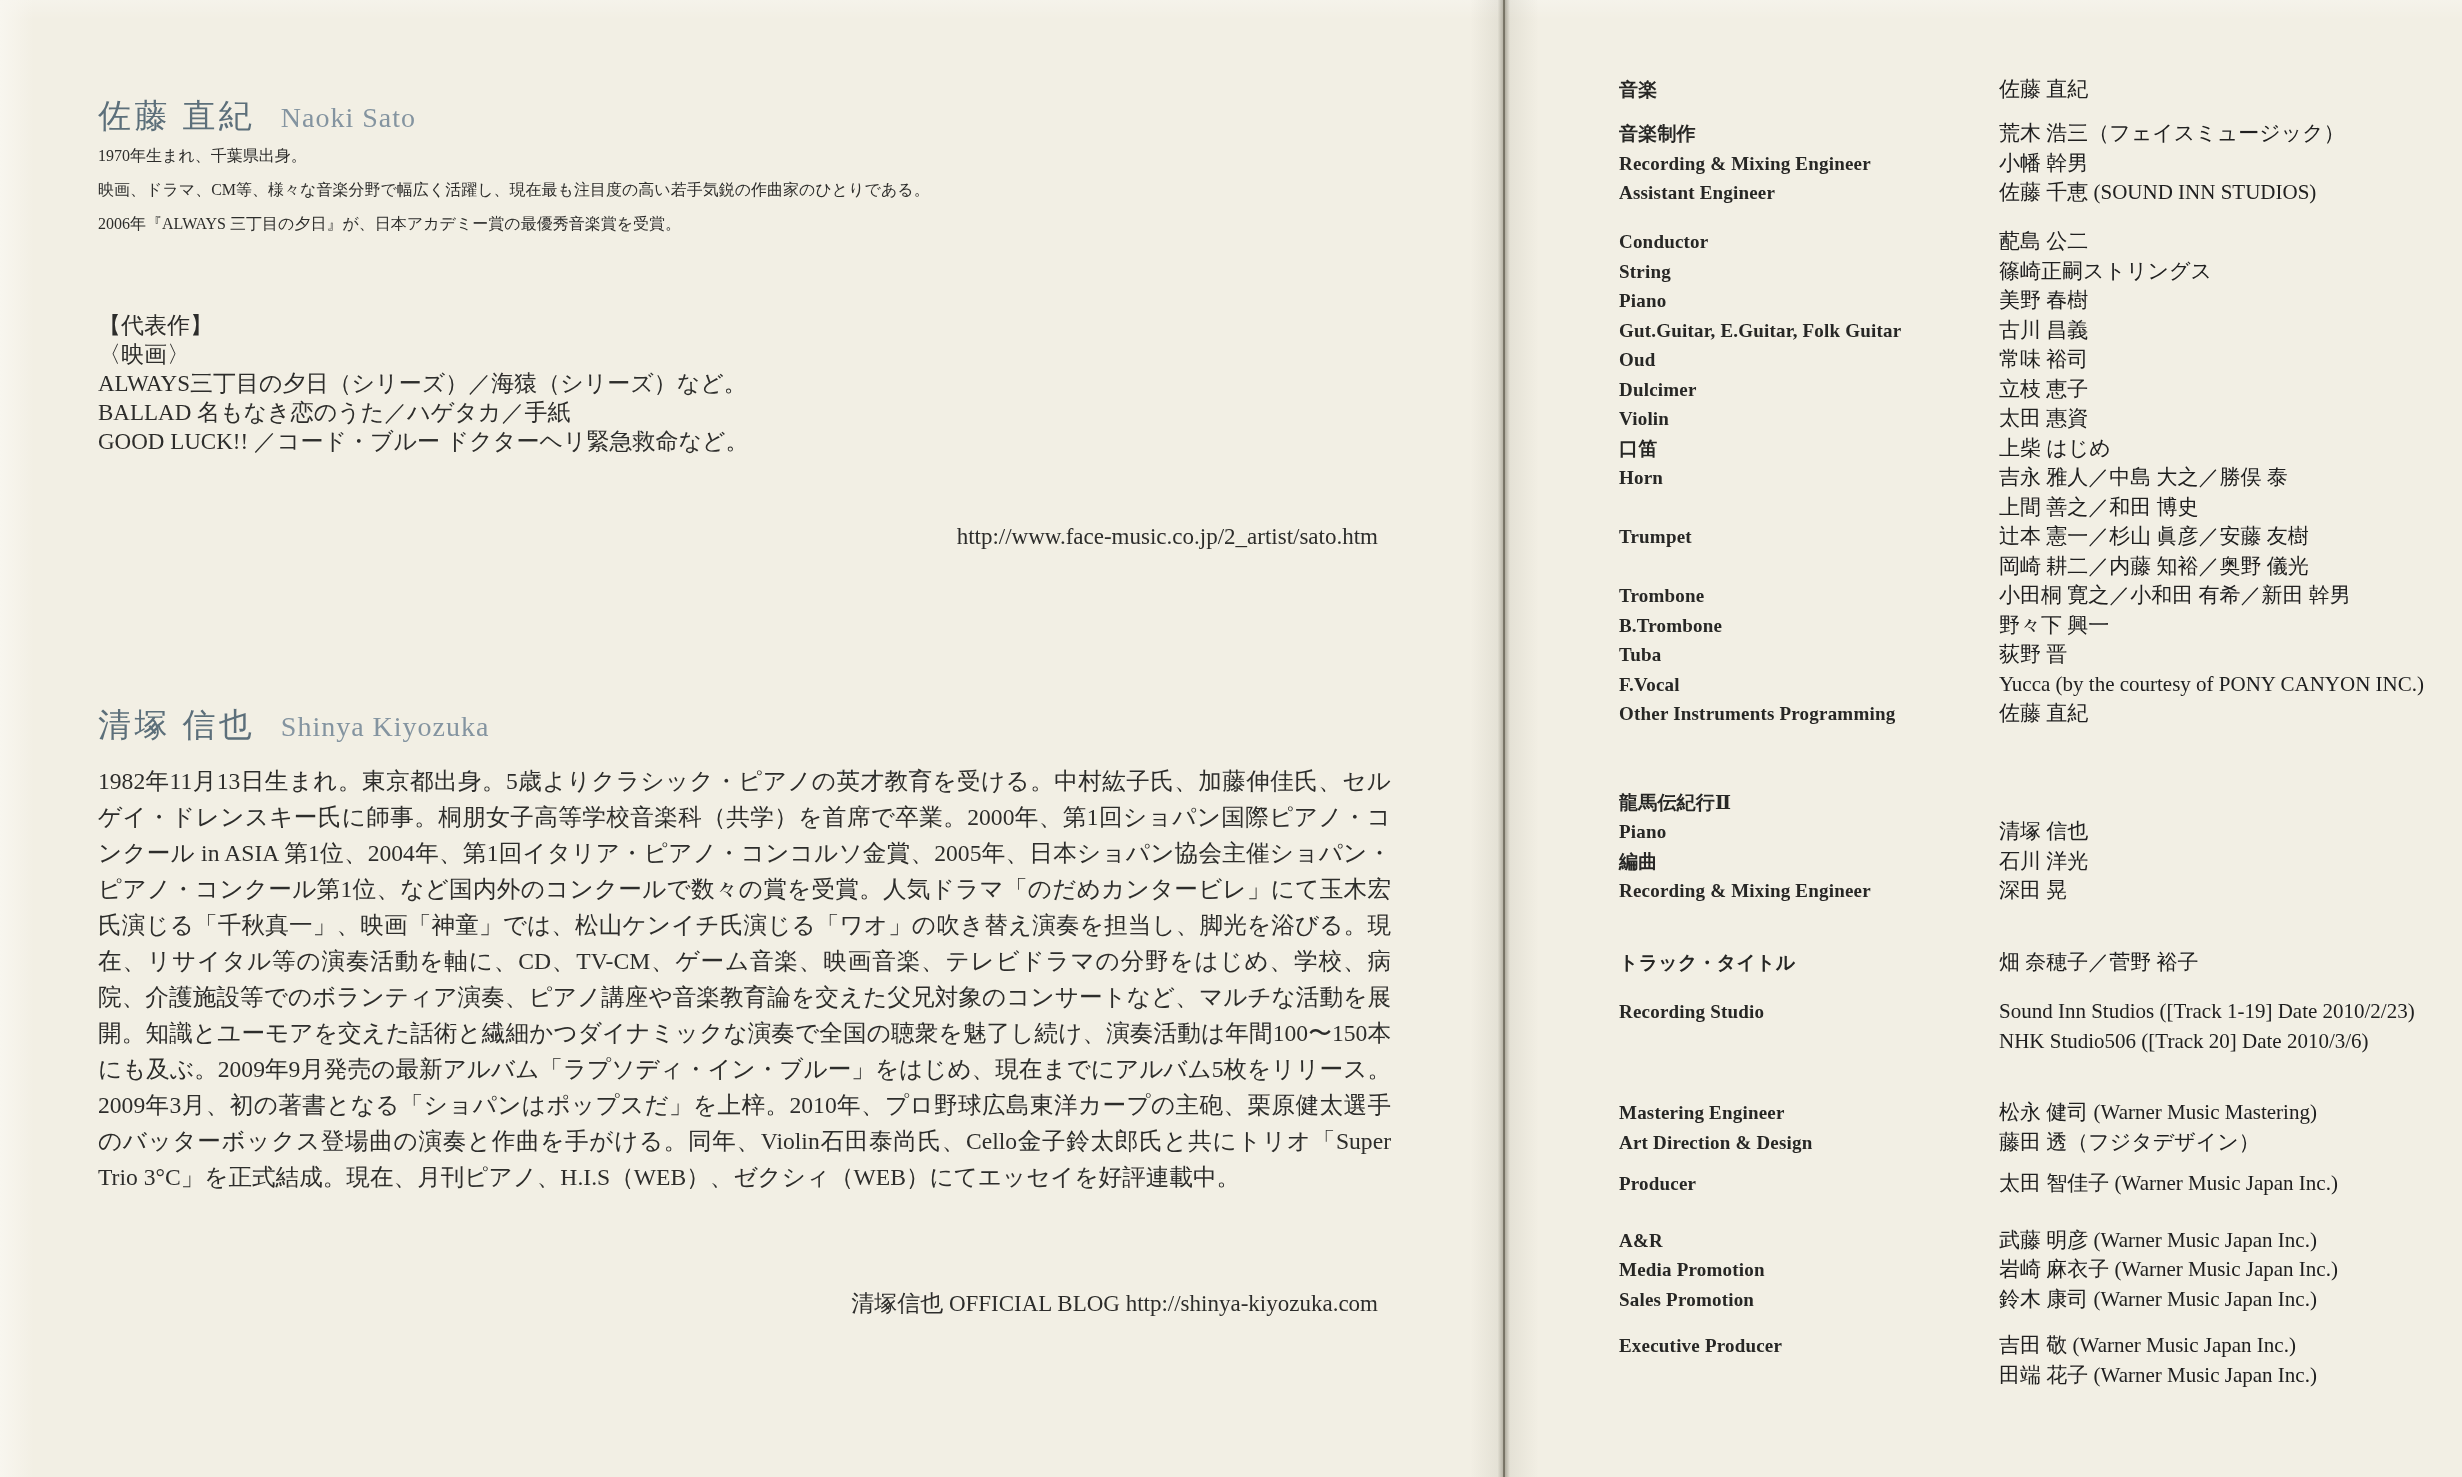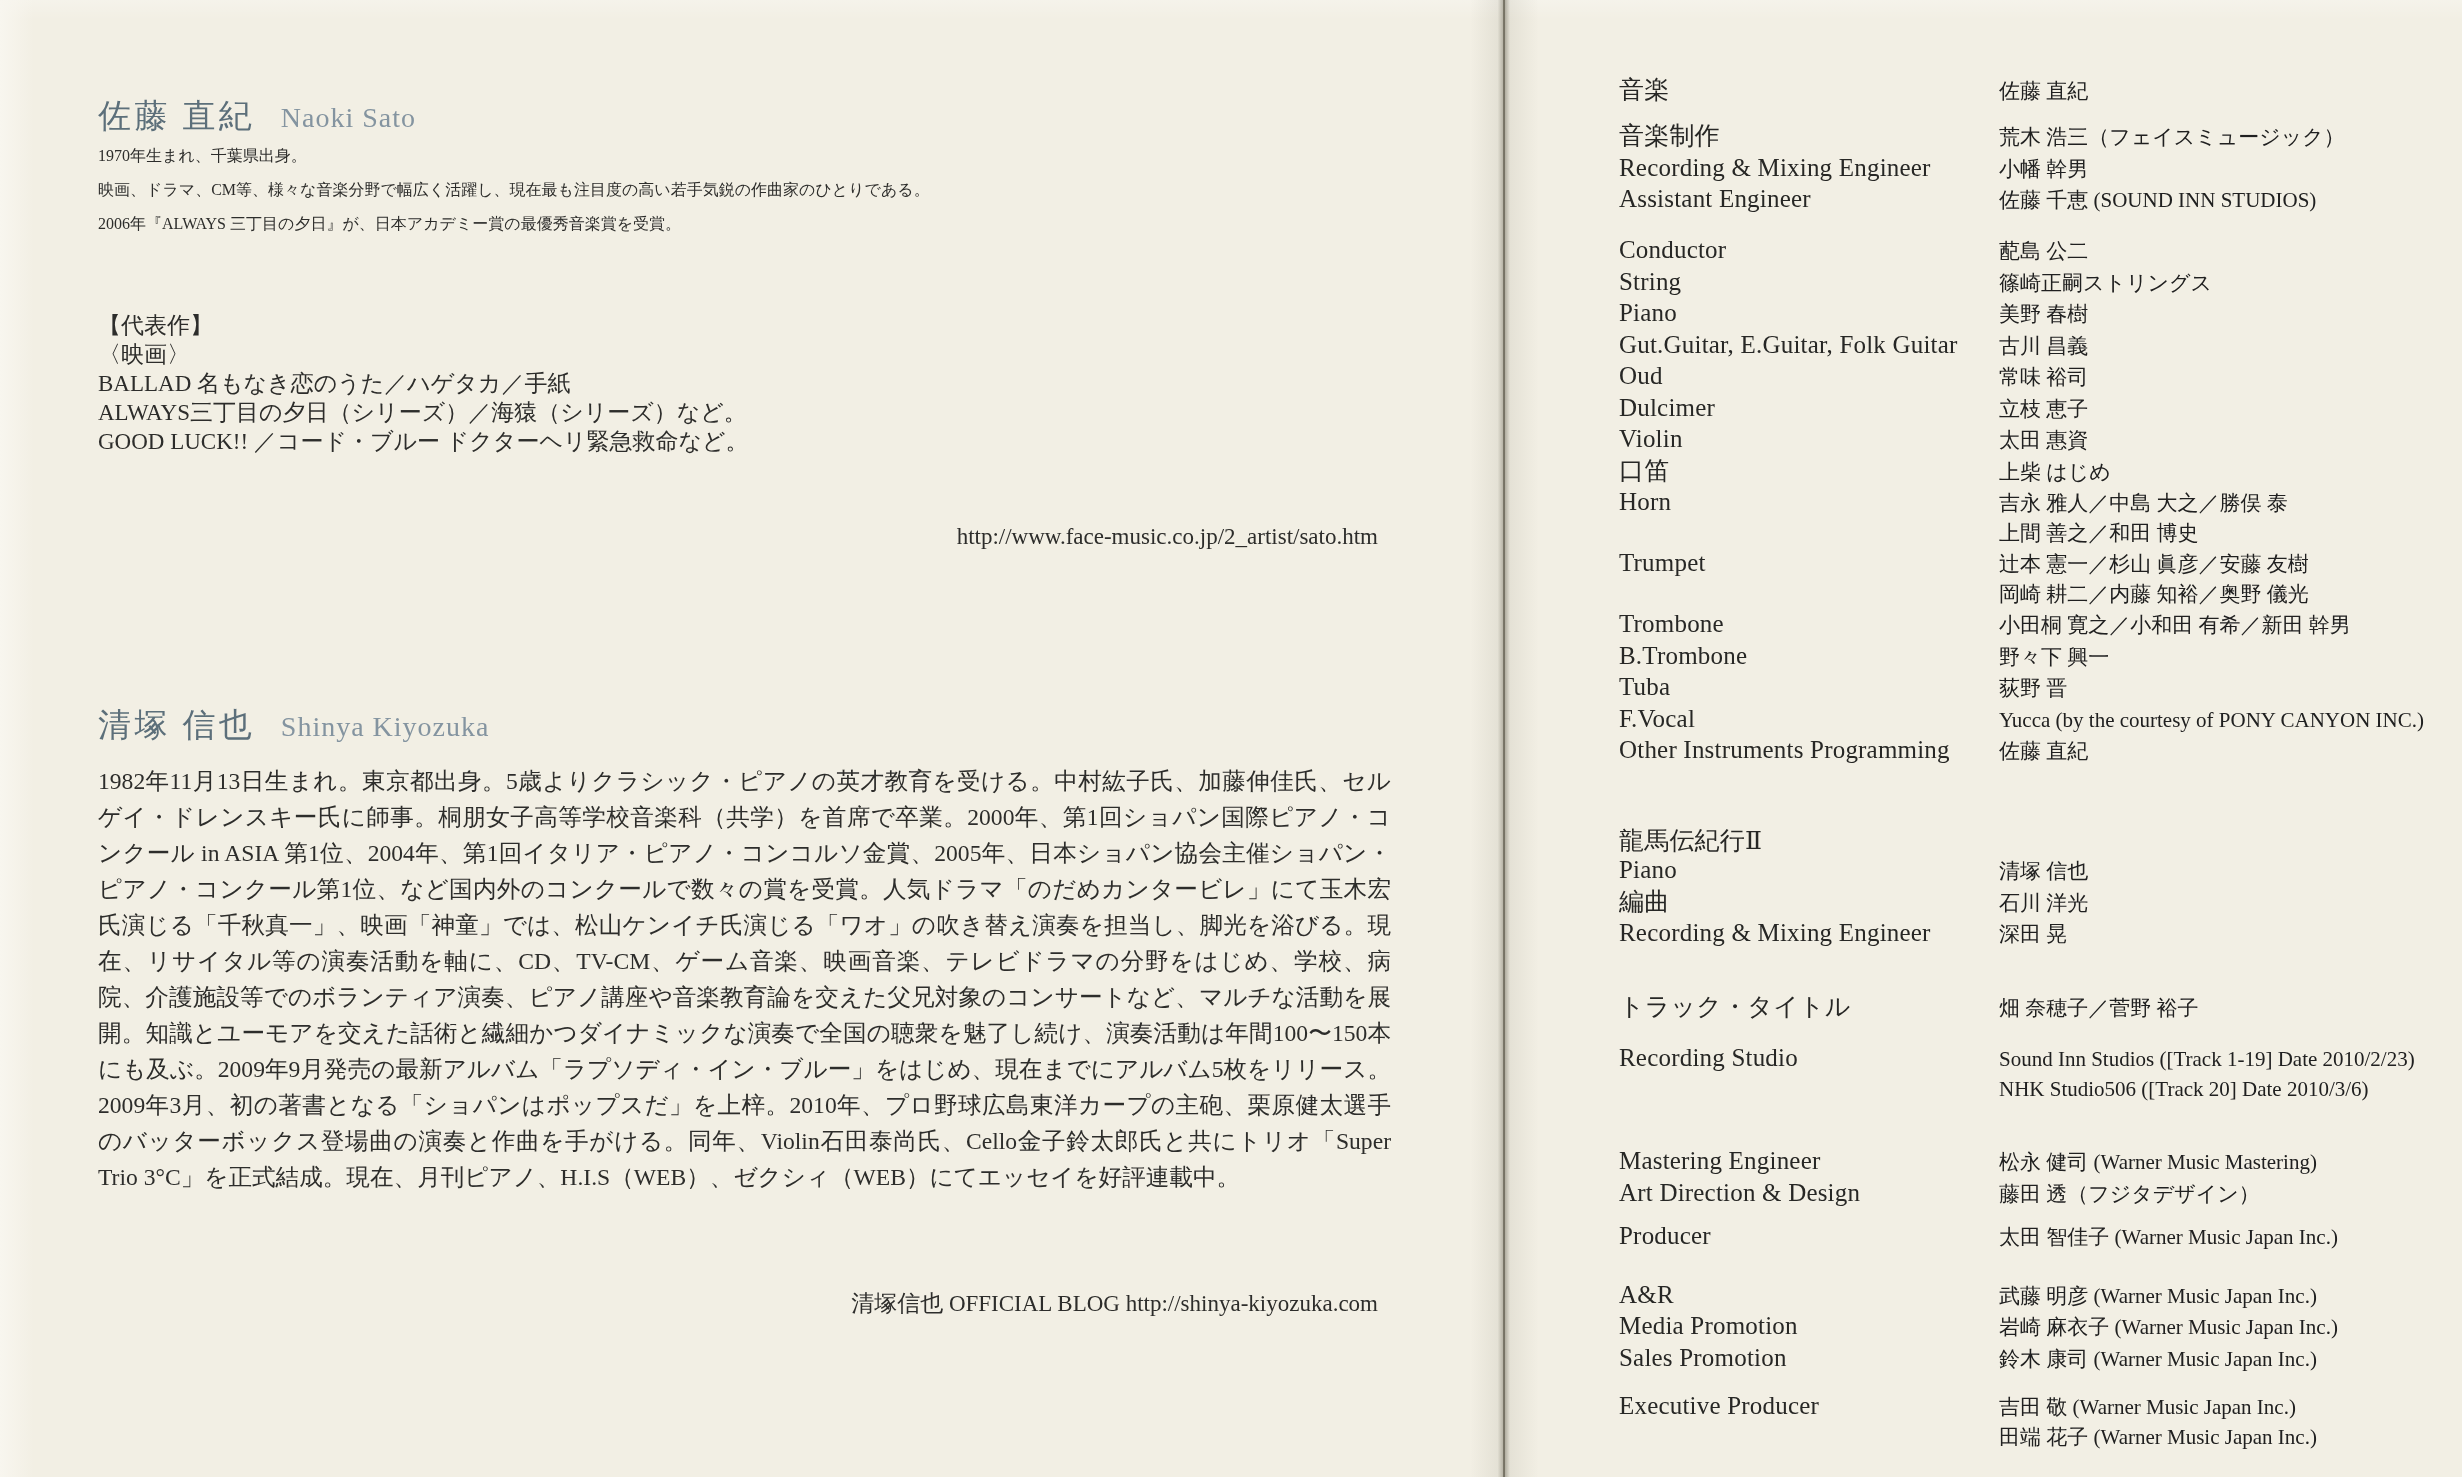--- a/index.html
+++ b/index.html
@@ -49,21 +49,21 @@
   #artist2-blog{top:1288px;}
 
   #artist2-bio{
     position:absolute;left:98px;top:763px;width:1293px;
     font-size:23.6px;line-height:36px;text-align:justify;text-justify:inter-character;
   }
 
   
   #credits{position:absolute;left:1619px;top:75px;width:1133px;}
   .crow{display:flex;align-items:baseline;line-height:29.5px;min-height:29.5px;}
-  .clabel{flex:0 0 380px;font-size:25px;color:#272725;letter-spacing:0.2px;}
+  .clabel{flex:0 0 380px;font-size:19px;color:#272725;letter-spacing:0.2px;font-weight:bold;}
   .cvalue{font-size:21px;color:#202020;white-space:nowrap;}
 </style>
 </head>
 <body>
 
 <div class="paper-shading"></div>
 <div class="seam"></div>
 <div class="seam-line"></div>
 
 <div>
@@ -76,22 +76,22 @@
 
   <div class="bio-line">1970年生まれ、千葉県出身。</div>
       <div class="bio-line">映画、ドラマ、CM等、様々な音楽分野で幅広く活躍し、現在最も注目度の高い若手気鋭の作曲家のひとりである。</div>
       <div class="bio-line">2006年『ALWAYS 三丁目の夕日』が、日本アカデミー賞の最優秀音楽賞を受賞。</div>
     </div>
 
   <div id="artist1-works">
 
   <div class="works-line">【代表作】</div>
       <div class="works-line">〈映画〉</div>
+      <div class="works-line">ALWAYS三丁目の夕日（シリーズ）／海猿（シリーズ）など。</div>
       <div class="works-line">BALLAD 名もなき恋のうた／ハゲタカ／手紙</div>
-      <div class="works-line">ALWAYS三丁目の夕日（シリーズ）／海猿（シリーズ）など。</div>
       <div class="works-line">GOOD LUCK!! ／コード・ブルー ドクターヘリ緊急救命など。</div>
     </div>
 
   <div class="right-note" id="artist1-url">http://www.face-music.co.jp/2_artist/sato.htm</div>
 
   <div class="artist-heading" id="artist2-heading">
     <span class="ja">清塚 信也</span><span class="en">Shinya Kiyozuka</span>
   </div>
 
   <div id="artist2-bio">1982年11月13日生まれ。東京都出身。5歳よりクラシック・ピアノの英才教育を受ける。中村紘子氏、加藤伸佳氏、セルゲイ・ドレンスキー氏に師事。桐朋女子高等学校音楽科（共学）を首席で卒業。2000年、第1回ショパン国際ピアノ・コンクール in ASIA 第1位、2004年、第1回イタリア・ピアノ・コンコルソ金賞、2005年、日本ショパン協会主催ショパン・ピアノ・コンクール第1位、など国内外のコンクールで数々の賞を受賞。人気ドラマ「のだめカンタービレ」にて玉木宏氏演じる「千秋真一」、映画「神童」では、松山ケンイチ氏演じる「ワオ」の吹き替え演奏を担当し、脚光を浴びる。現在、リサイタル等の演奏活動を軸に、CD、TV-CM、ゲーム音楽、映画音楽、テレビドラマの分野をはじめ、学校、病院、介護施設等でのボランティア演奏、ピアノ講座や音楽教育論を交えた父兄対象のコンサートなど、マルチな活動を展開。知識とユーモアを交えた話術と繊細かつダイナミックな演奏で全国の聴衆を魅了し続け、演奏活動は年間100〜150本にも及ぶ。2009年9月発売の最新アルバム「ラプソディ・イン・ブルー」をはじめ、現在までにアルバム5枚をリリース。2009年3月、初の著書となる「ショパンはポップスだ」を上梓。2010年、プロ野球広島東洋カープの主砲、栗原健太選手のバッターボックス登場曲の演奏と作曲を手がける。同年、Violin石田泰尚氏、Cello金子鈴太郎氏と共にトリオ「Super Trio 3°C」を正式結成。現在、月刊ピアノ、H.I.S（WEB）、ゼクシィ（WEB）にてエッセイを好評連載中。</div>

